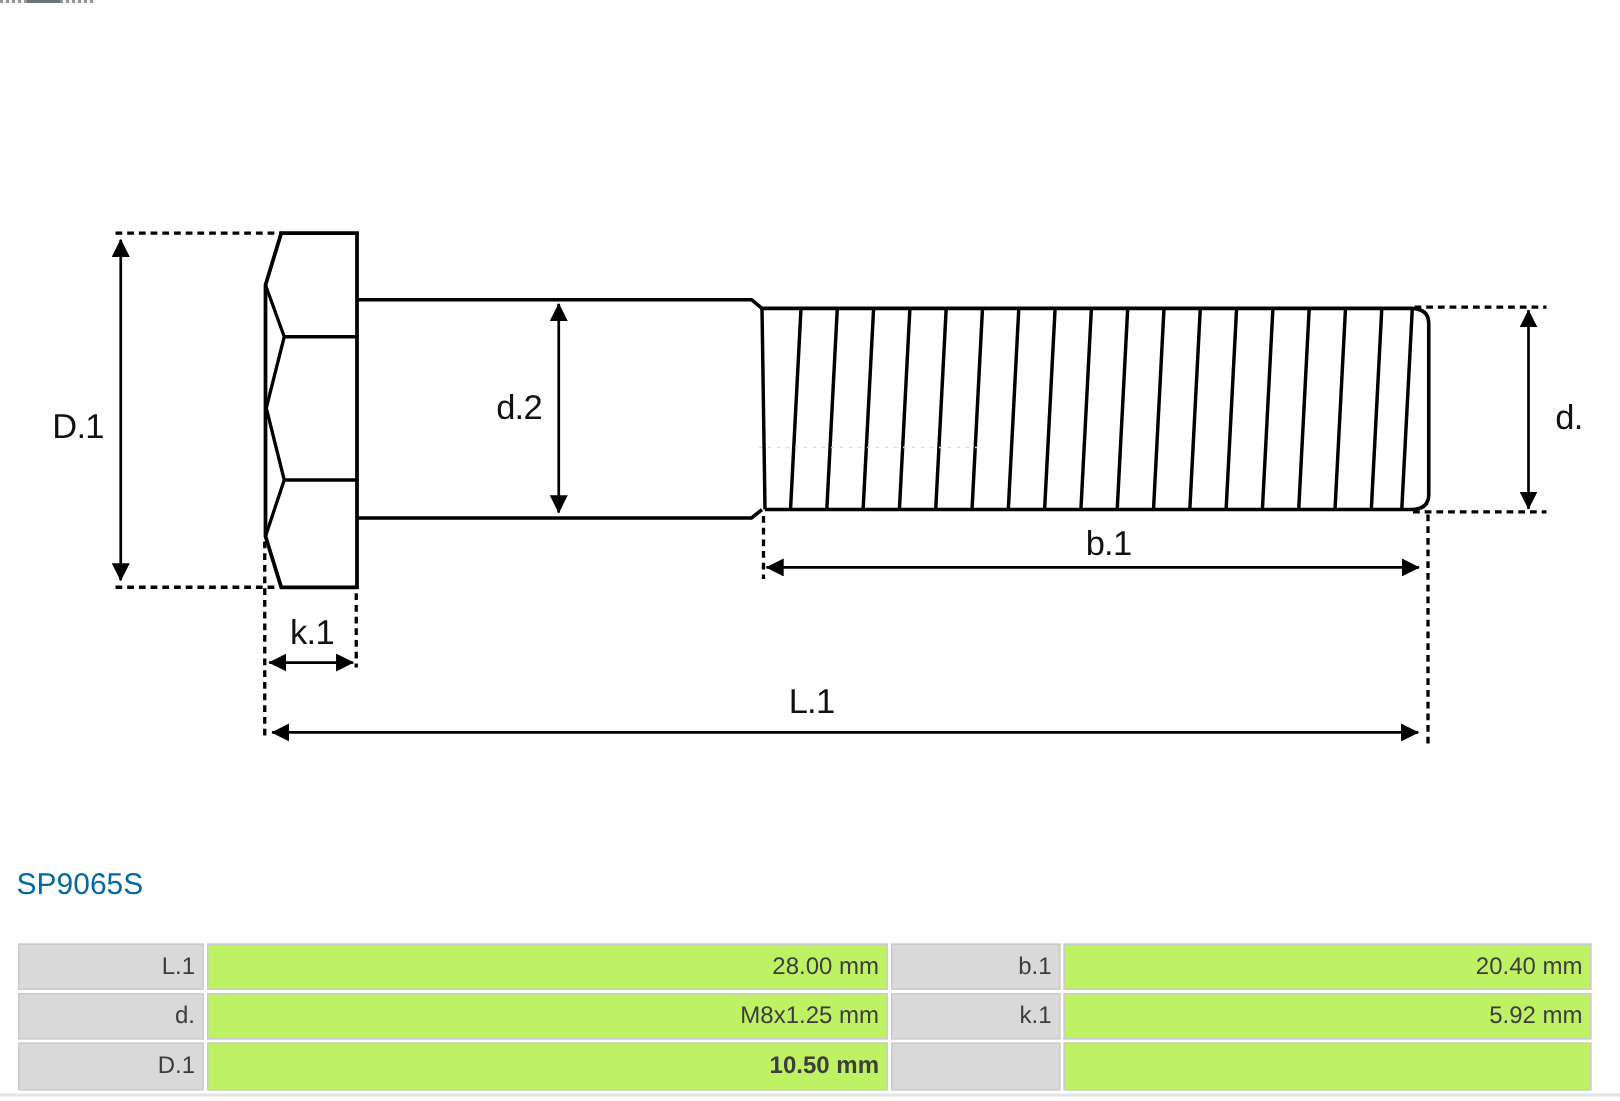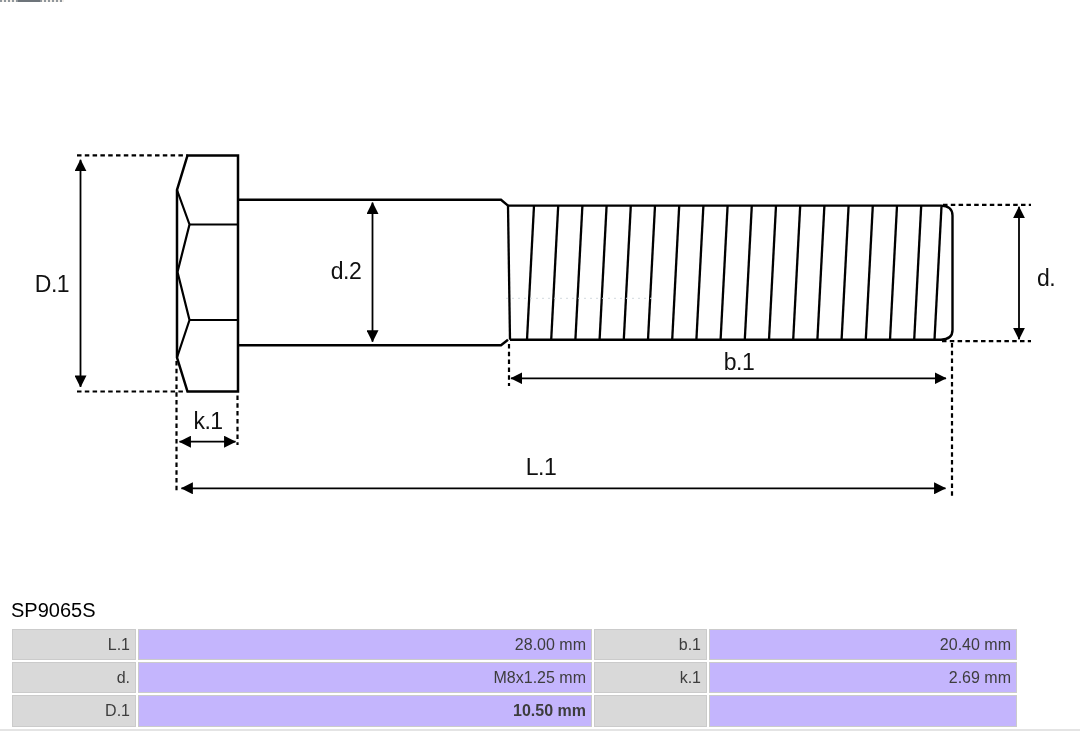--- a/index.html
+++ b/index.html
@@ -1,20 +1,20 @@
 <!DOCTYPE html>
 <html><head>
 <meta charset="utf-8">
 <style>
   html,body{margin:0;padding:0;background:#ffffff;}
   body{width:1080px;height:734px;position:relative;overflow:hidden;font-family:"Liberation Sans",sans-serif;}
   .abs{position:absolute;}
   td{height:31px;box-sizing:border-box;border:1px solid #cbcbcb;text-align:right;padding:0 5px 0 0;font-size:16px;color:#3d3d3d;}
   .lbl{background:#d9d9d9;}
-  .val{background:#c4b5fd;}
+  .val{background:#bef264;}
 </style>
 </head>
 <body>
 
 <div class="abs" style="left:0;top:0;width:64px;height:2px;background:repeating-linear-gradient(90deg,#8f969c 0 2px,#f4f0ea 2px 4px);"></div>
 <div class="abs" style="left:18px;top:0;width:22px;height:2px;background:#6d747a;"></div>
 
 <svg class="abs" style="left:0;top:0" width="1080" height="580" viewBox="0 0 1080 580">
   <defs>
     <marker id="ae" viewBox="0 0 11 11" refX="10.5" refY="5.5" markerWidth="12" markerHeight="12" markerUnits="userSpaceOnUse" orient="auto-start-reverse">
@@ -82,38 +82,38 @@
 
   <line x1="179.5" y1="441.7" x2="235.5" y2="441.7" stroke="#000" stroke-width="1.8" marker-start="url(#ae)" marker-end="url(#ae)"></line>
 
   <text x="208" y="429" font-size="23" letter-spacing="-0.5" fill="#111" text-anchor="middle">k.1</text>
 
   <line x1="181.4" y1="488.3" x2="945.5" y2="488.3" stroke="#000" stroke-width="1.8" marker-start="url(#ae)" marker-end="url(#ae)"></line>
 
   <text x="541" y="475" font-size="23" letter-spacing="-0.5" fill="#111" text-anchor="middle">L.1</text>
 </svg>
 
-<div class="abs" style="left:11px;top:600px;font-size:20px;line-height:20px;color:#000000;">SP9065S</div>
+<div class="abs" style="left:11px;top:580px;font-size:20px;line-height:20px;color:#0369a1;">SP9065S</div>
 
 <div class="abs" style="left:10px;top:627px;">
 <table style="border-collapse:separate;border-spacing:2px;">
 
   <tbody>
         <tr>
     <td class="lbl" style="width:124px;">L.1</td>
     <td class="val" style="width:454px;">28.00 mm</td>
     <td class="lbl" style="width:113px;">b.1</td>
-    <td class="val" style="width:308px;margin-left:44px;">20.40 mm</td>
+    <td class="val" style="width:352px;margin-left:44px;">20.40 mm</td>
   </tr>
 
   <tr>
     <td class="lbl">d.</td>
     <td class="val">M8x1.25 mm</td>
     <td class="lbl">k.1</td>
-    <td class="val">2.69 mm</td>
+    <td class="val">5.92 mm</td>
   </tr>
 
   <tr>
     <td class="lbl" style="height:32px;">D.1</td>
     <td class="val" style="height:32px;font-weight:bold;">10.50 mm</td>
     <td class="lbl" style="height:32px;"></td>
     <td class="val" style="height:32px;"></td>
   </tr>
 </tbody>
     </table>

